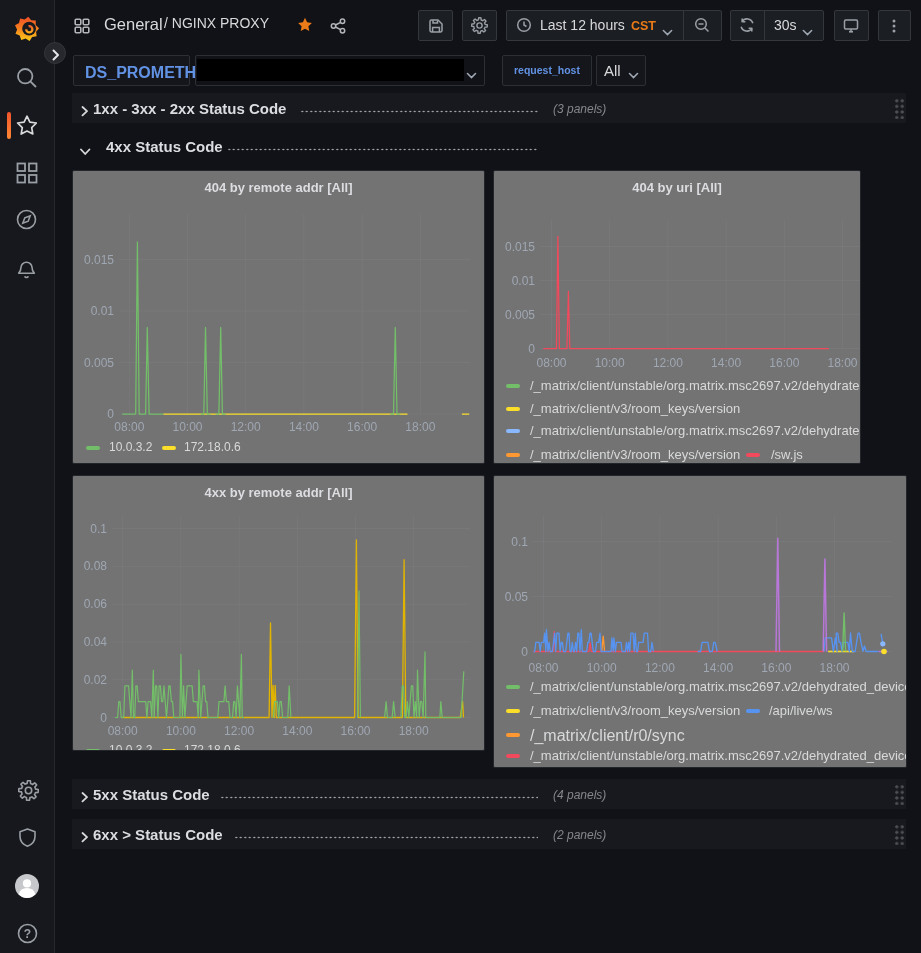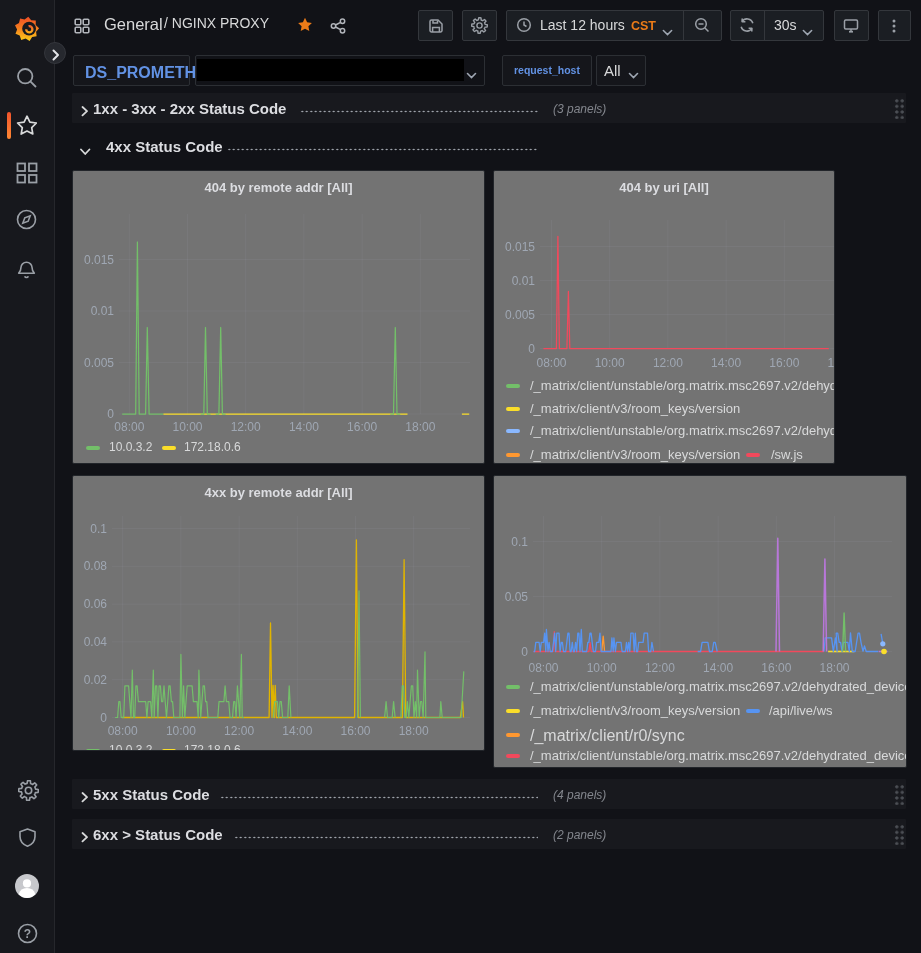--- a/index.html
+++ b/index.html
@@ -218,21 +218,21 @@
 <text x="347.3" y="260" text-anchor="middle" font-size="12" fill="#9fa7b3">18:00</text>
 <path d="M90.3,243.0 L334.5,243.0 M388.9,243.0 L396.2,243.0" fill="none" stroke="#fade2a" stroke-width="1.25" stroke-linejoin="round"></path>
 <path d="M49.2,243.0 L62.7,243.0 L64.4,71.0 L66.2,243.0 L72.6,243.0 L74.3,156.5 L76.1,243.0 L90.3,243.0 M127.6,243.0 L130.8,243.0 L132.5,156.5 L134.3,243.0 L137.5,243.0 M142.7,243.0 L145.9,243.0 L147.7,156.5 L149.4,243.0 L152.6,243.0 M317.3,243.0 L320.5,243.0 L322.3,156.5 L324.0,243.0 L327.2,243.0" fill="none" stroke="#73bf69" stroke-width="1.25" stroke-linejoin="round"></path>
 
 </svg>
 <div style="position:absolute;left:13px;top:274.5px;width:14px;height:4px;border-radius:2px;background:#73bf69"></div>
 <div style="position:absolute;left:36px;top:268.5px;white-space:nowrap;font-size:12px;color:#d8d9da">10.0.3.2</div>
 <div style="position:absolute;left:89px;top:274.5px;width:14px;height:4px;border-radius:2px;background:#fade2a"></div>
 <div style="position:absolute;left:111px;top:268.5px;white-space:nowrap;font-size:12px;color:#d8d9da">172.18.0.6</div>
 </div>
-<div class="panel" style="left:493px;top:170px;width:342px;height:294px">
+<div class="panel" style="left:493px;top:170px;width:368px;height:294px">
 <div class="ptitle">404 by uri [All]</div>
 <svg width="414" height="294" style="position:absolute;left:0;top:0">
 <line x1="46" y1="177.5" x2="398" y2="177.5" stroke="rgba(204,204,220,0.07)" stroke-width="1"></line>
 <line x1="46" y1="143.5" x2="398" y2="143.5" stroke="rgba(204,204,220,0.07)" stroke-width="1"></line>
 <line x1="46" y1="109.5" x2="398" y2="109.5" stroke="rgba(204,204,220,0.07)" stroke-width="1"></line>
 <line x1="46" y1="75.5" x2="398" y2="75.5" stroke="rgba(204,204,220,0.07)" stroke-width="1"></line>
 <line x1="57.5" y1="49" x2="57.5" y2="177.5" stroke="rgba(204,204,220,0.07)" stroke-width="1"></line>
 <line x1="115.7" y1="49" x2="115.7" y2="177.5" stroke="rgba(204,204,220,0.07)" stroke-width="1"></line>
 <line x1="173.9" y1="49" x2="173.9" y2="177.5" stroke="rgba(204,204,220,0.07)" stroke-width="1"></line>
 <line x1="232.1" y1="49" x2="232.1" y2="177.5" stroke="rgba(204,204,220,0.07)" stroke-width="1"></line>

